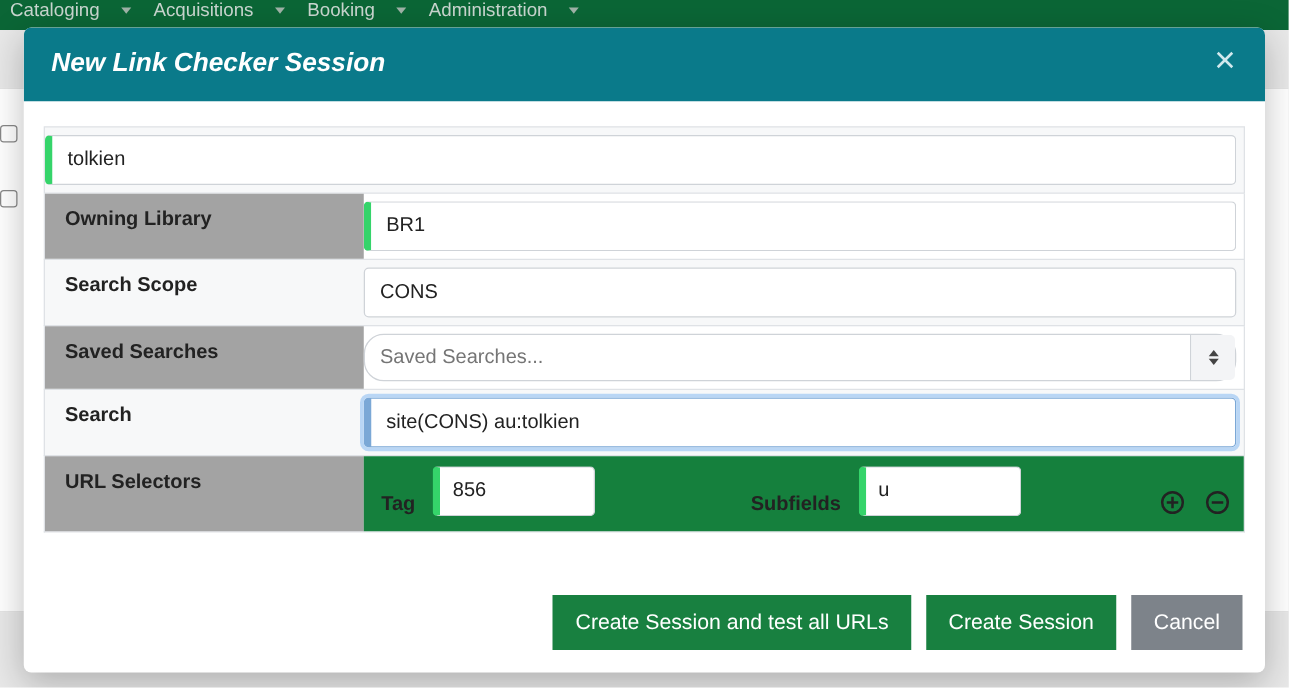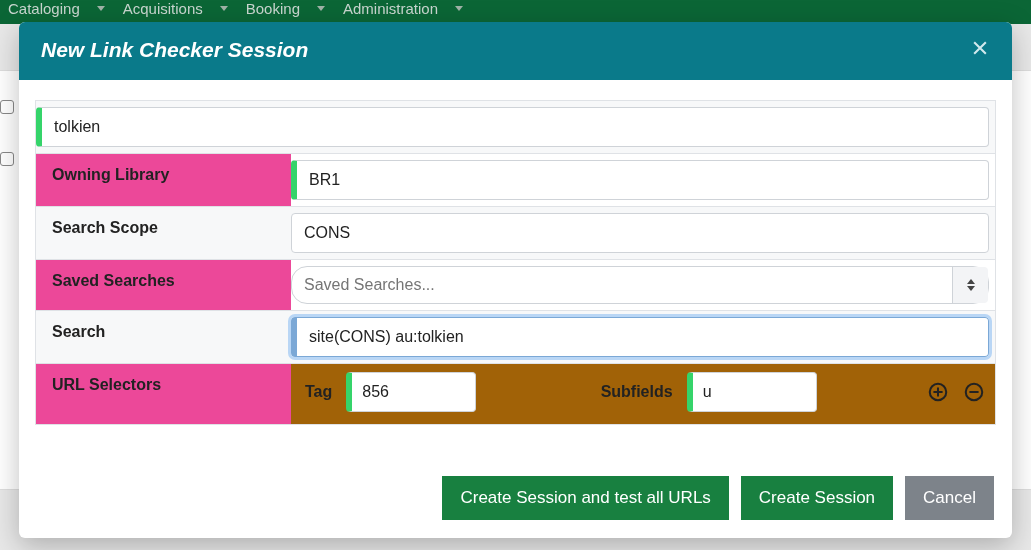--- a/index.html
+++ b/index.html
@@ -84,21 +84,21 @@
     border: 1px solid #dfe2e6;
     border-top: none;
   }
   .form-row:first-child { border-top: 1px solid #dfe2e6; }
   .form-row .label-cell {
     width: 255px;
     padding: 12px 16px;
     font-size: 16px;
     font-weight: 700;
     color: #222;
-    background: #ec4899;
+    background: #a3a3a3;
   }
   .form-row:nth-child(odd) { background: #f7f8f9; }
   .form-row:nth-child(odd) .label-cell { background: #f7f8f9; }
   .form-row .field-cell {
     flex: 1;
     padding: 6px 6px 6px 0;
     display: flex;
     align-items: center;
   }
 
@@ -154,22 +154,22 @@
     width: 0; height: 0;
     border-left: 4px solid transparent;
     border-right: 4px solid transparent;
     border-top: 5px solid #444;
   }
 
   .urlsel-cell {
     flex: 1;
     padding: 8px 10px 12px 0;
     display: flex;
-    align-items: center;
-    background: #a16207;
+    align-items: flex-end;
+    background: #15803d;
     gap: 14px;
   }
   .urlsel-cell .sublabel {
     font-size: 16px;
     font-weight: 700;
     color: #222;
     padding-left: 14px;
   }
   .small-input {
     width: 130px;

